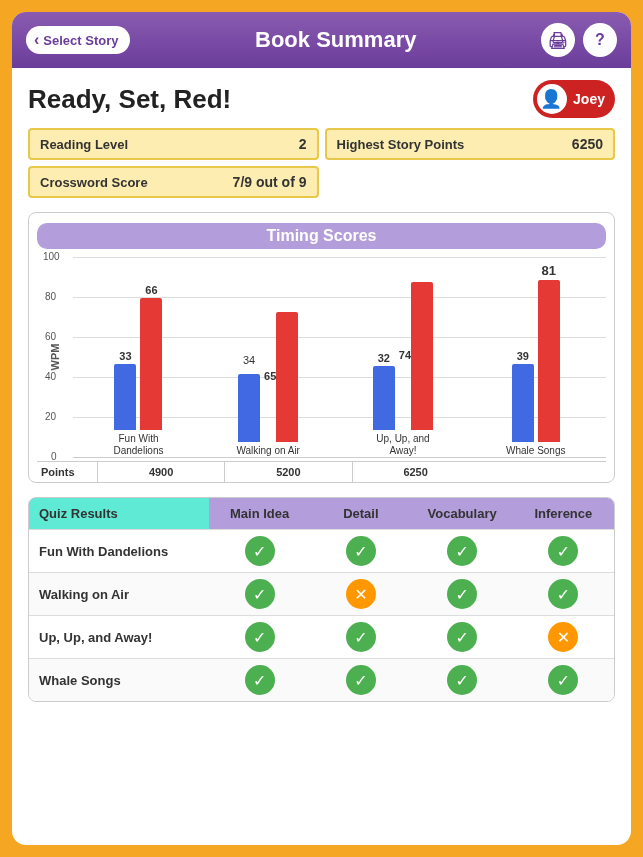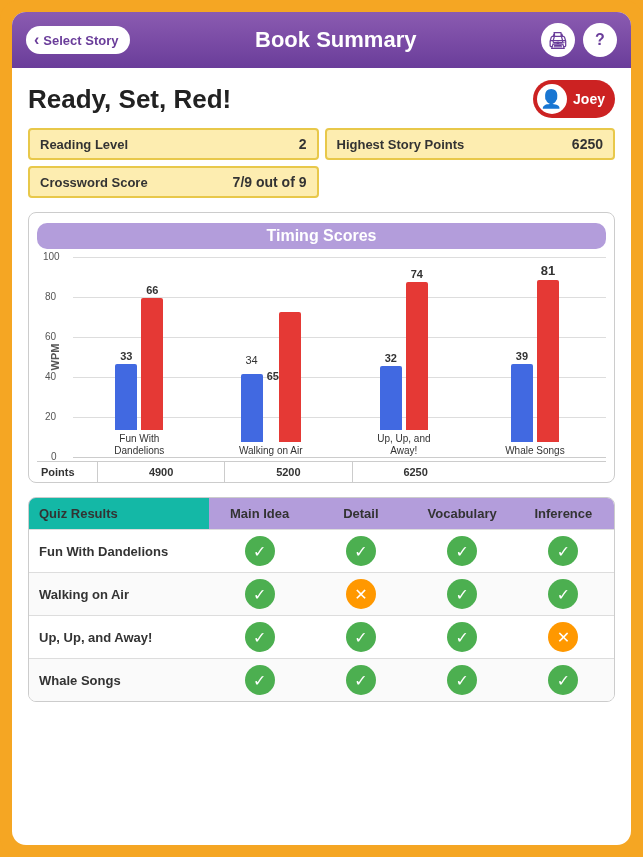--- a/index.html
+++ b/index.html
@@ -208,21 +208,21 @@
     .quiz-header-cell {
       font-size: 13px;
       font-weight: bold;
       color: #333;
       text-align: center;
       padding: 8px 4px;
     }
     .quiz-header-cell:first-child {
       text-align: left;
       padding-left: 10px;
-      background: #14b8a6;
+      background: #5eead4;
     }
     .quiz-row {
       display: grid;
       grid-template-columns: 180px 1fr 1fr 1fr 1fr;
       border-top: 1px solid #ddd;
       align-items: center;
     }
     .quiz-row:nth-child(even) { background: #fafafa; }
     .quiz-story-name {
       font-size: 13px;
@@ -350,21 +350,21 @@
                     </div>
                   </div>
                   <div style="font-size: 10px; text-align: center; color: rgb(51, 51, 51); margin-top: 3px; max-width: 65px; line-height: 1.2;">Walking on Air</div>
                 </div>
                 <div style="display: flex; flex-direction: column; align-items: center; justify-content: flex-end; height: 100%;">
                   <div style="display: flex; gap: 4px; align-items: flex-end;">
                     <div style="display: flex; flex-direction: column; align-items: center;">
                       <span style="font-size: 11px; font-weight: bold; color: rgb(51, 51, 51); margin-bottom: 2px;">32</span>
                       <div style="width: 22px; height: 64px; background: rgb(65, 105, 225); border-radius: 2px 2px 0px 0px;"></div>
                     </div>
-                    <div style="display: flex; flex-direction: column; align-items: center;">
+                    <div style="display: flex; align-items: center;">
                       <span style="font-size: 11px; font-weight: bold; color: rgb(51, 51, 51); margin-bottom: 2px;">74</span>
                       <div style="width: 22px; height: 148px; background: rgb(229, 57, 53); border-radius: 2px 2px 0px 0px;"></div>
                     </div>
                   </div>
                   <div style="font-size: 10px; text-align: center; color: rgb(51, 51, 51); margin-top: 3px; max-width: 65px; line-height: 1.2;">Up, Up, and<br>Away!</div>
                 </div>
                 <div style="display: flex; flex-direction: column; align-items: center; justify-content: flex-end; height: 100%;">
                   <div style="display: flex; gap: 4px; align-items: flex-end;">
                     <div style="display: flex; flex-direction: column; align-items: center;">
                       <span style="font-size: 11px; font-weight: bold; color: rgb(51, 51, 51); margin-bottom: 2px;">39</span>

